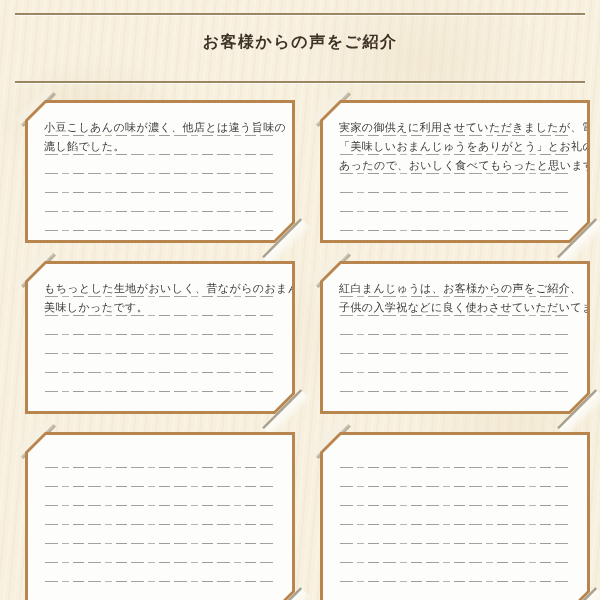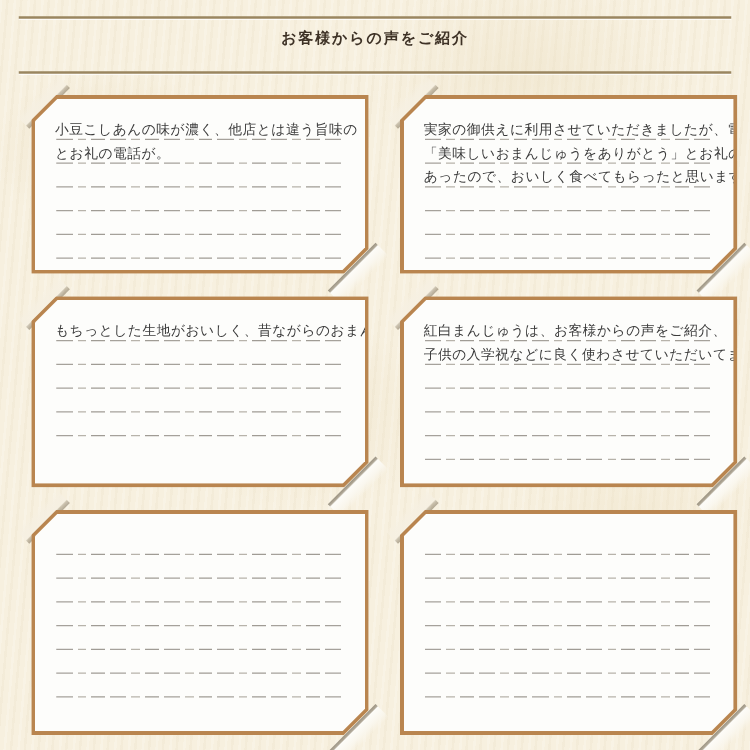--- a/index.html
+++ b/index.html
@@ -21,24 +21,24 @@
   }
 
   
   .header { margin: 13px 15px 0 15px; }
   .rule {
     height: 2px;
     background: #9a8660;
     box-shadow: 0 1px 0 rgba(255,255,255,0.75);
   }
   .page-title {
-    margin: 0;
+    margin: 12px;
     padding: 3px 0 15px 0;
     text-align: center;
-    font-size: 12px;
+    font-size: 16px;
     line-height: 24px;
     font-weight: bold;
     letter-spacing: 1.5px;
     color: #3e3226;
   }
 
   
   .grid {
     margin: 17px 10px 0 25px;
     display: grid;
@@ -128,21 +128,21 @@
 </div>
 
 <div class="grid">
 
   <div class="card">
     <div class="fold-tl"></div>
     <div class="fold-br"></div>
     <div class="frame">
       <div class="inner">
         <div class="slot">小豆こしあんの味が濃く、他店とは違う旨味の</div>
-        <div class="slot">とお礼の電話が。</div>
+        <div class="slot">漉し餡でした。</div>
         <div class="slot"></div>
         <div class="slot"></div>
         <div class="slot"></div>
         <div class="slot"></div>
       </div>
     </div>
   </div>
 
   <div class="card">
     <div class="fold-tl"></div>
@@ -158,20 +158,21 @@
       </div>
     </div>
   </div>
 
   <div class="card">
     <div class="fold-tl"></div>
     <div class="fold-br"></div>
     <div class="frame">
       <div class="inner">
         <div class="slot">もちっとした生地がおいしく、昔ながらのおまんじゅうで</div>
+        <div class="slot">美味しかったです。</div>
         <div class="slot"></div>
         <div class="slot"></div>
         <div class="slot"></div>
         <div class="slot"></div>
       </div>
     </div>
   </div>
 
   <div class="card">
     <div class="fold-tl"></div>

